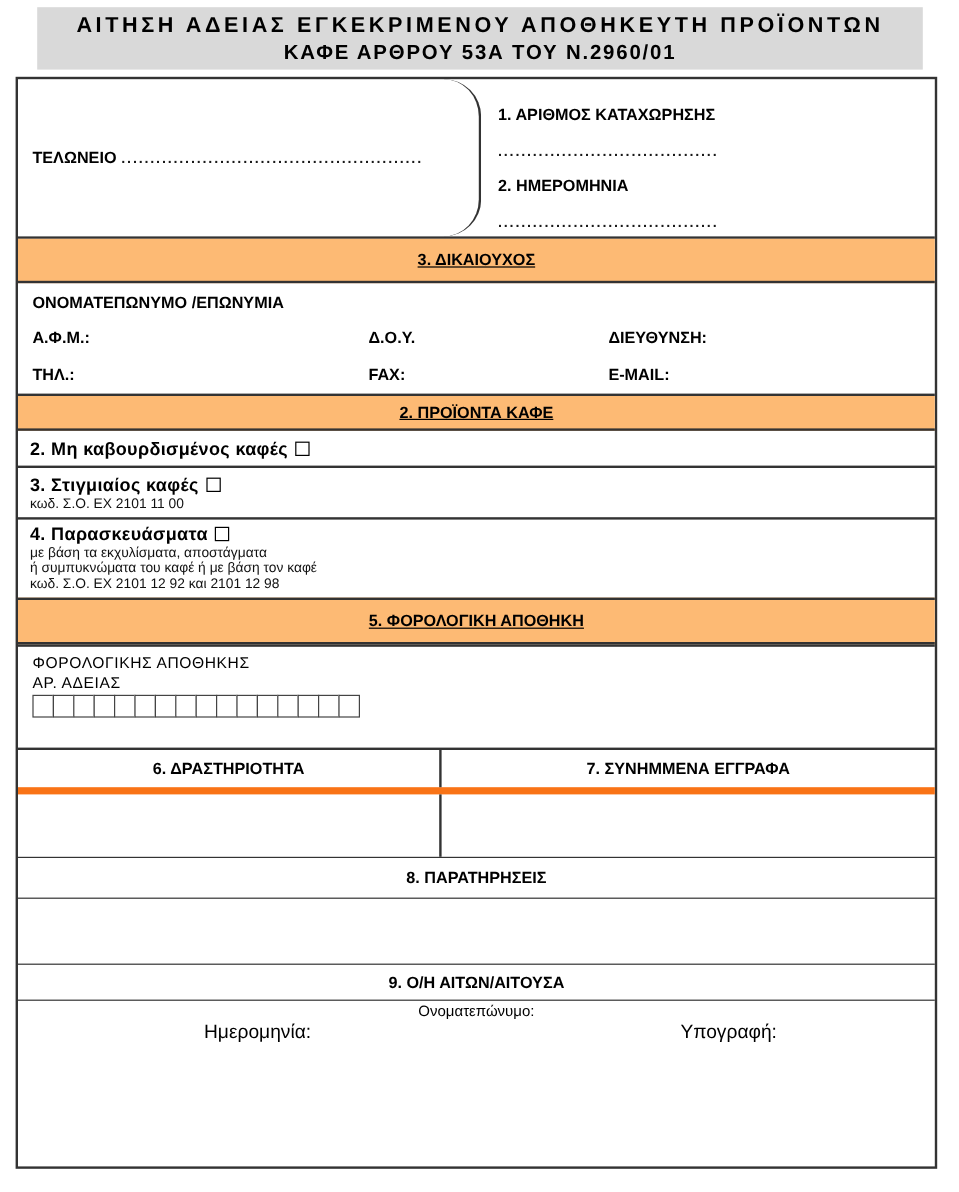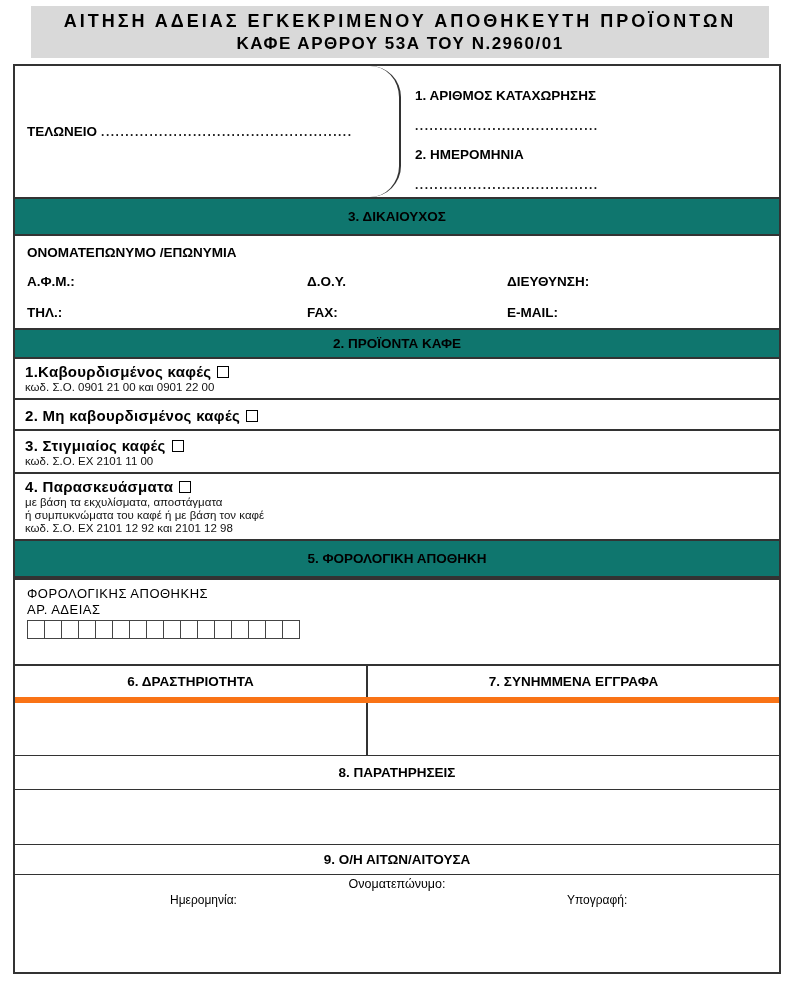--- a/index.html
+++ b/index.html
@@ -47,21 +47,21 @@
   .bold-label { font-size: 13.5px; font-weight: bold; }
   .dots { font-size: 12px; font-weight: bold; letter-spacing: 1.5px; color: #1a1a1a; }
   .field-dots-line { margin-top: 16px; margin-bottom: 14px; }
 
   
   .sec-header {
     text-align: center; font-weight: bold; font-size: 13.5px;
     padding: 10px 0 10px 0;
     border-bottom: 2px solid #333;
   }
-  .sec-header.gray { background: #0f766e; }
+  .sec-header.gray { background: #fdba74; text-decoration: underline; }
   .sec-header.slim { padding: 6px 0; }
 
   
   .s3-name-row { padding: 9px 0 6px 12px; font-size: 13.5px; font-weight: bold; }
   .s3-grid {
     display: grid; grid-template-columns: 280px 200px auto;
     padding: 8px 0 8px 12px; font-size: 13.5px; font-weight: bold;
   }
   .s3-bottom { border-bottom: 2px solid #333; }
 
@@ -100,21 +100,21 @@
   }
   .s8-empty { height: 55px; border-bottom: 1px solid #333; }
 
   
   .s9-header {
     text-align: center; font-weight: bold; font-size: 13.5px;
     padding: 7px 0; border-bottom: 1px solid #333;
   }
   .s9-body { position: relative; height: 96px; }
   .s9-name { text-align: center; font-size: 12.5px; padding-top: 2px; }
-  .s9-line2 { position: relative; font-size: 12px; margin-top: 2px; height: 18px; }
+  .s9-line2 { position: relative; font-size: 16px; margin-top: 2px; height: 18px; }
   .s9-date { position: absolute; left: 155px; }
   .s9-sign { position: absolute; left: 552px; }
 </style>
 </head>
 <body>
 
 <div class="page">
 
   <div class="title-band">
     <div class="title-line1">ΑΙΤΗΣΗ ΑΔΕΙΑΣ ΕΓΚΕΚΡΙΜΕΝΟΥ ΑΠΟΘΗΚΕΥΤΗ ΠΡΟΪΟΝΤΩΝ</div>
@@ -144,26 +144,20 @@
       <span>ΔΙΕΥΘΥΝΣΗ:</span>
     </div>
     <div class="row s3-grid s3-bottom">
       <span>ΤΗΛ.:</span>
       <span>FAX:</span>
       <span>E-MAIL:</span>
     </div>
 
     <div class="row sec-header gray slim">2. ΠΡΟΪΟΝΤΑ ΚΑΦΕ</div>
 
-    <div class="row s4-item">
-      <div>
-        <span class="item-label">1.Καβουρδισμένος καφές</span><span class="checkbox"></span>
-      </div>
-      <div class="item-sub">κωδ. Σ.Ο. 0901 21 00 και 0901 22 00</div>
-    </div>
 
     <div class="row s4-item">
       <div style="padding-top:3px;">
         <span class="item-label">2. Μη καβουρδισμένος καφές</span><span class="checkbox"></span>
       </div>
     </div>
 
     <div class="row s4-item">
       <div style="padding-top:2px;">
         <span class="item-label">3. Στιγμιαίος καφές</span><span class="checkbox"></span>

